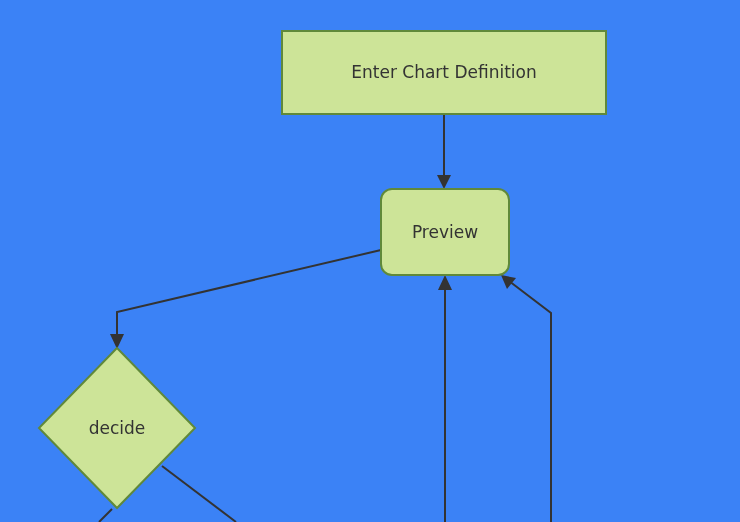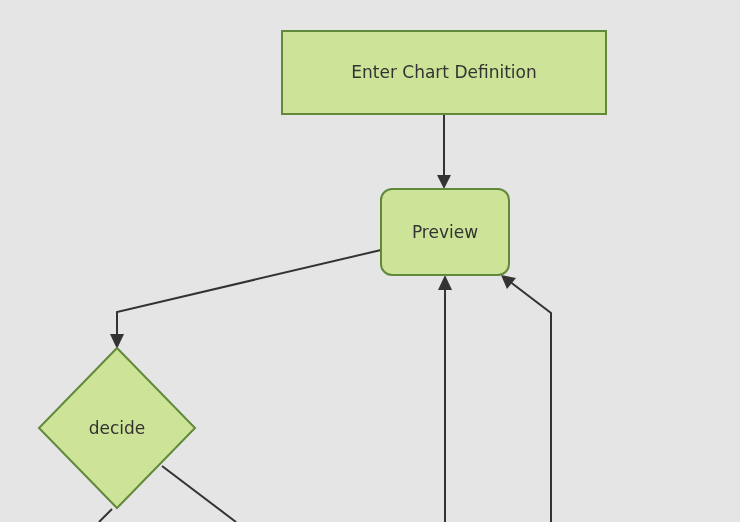--- a/index.html
+++ b/index.html
@@ -44,21 +44,21 @@
     stroke-linecap: butt;
     stroke-linejoin: miter;
   }
   .edge-arrowhead {
     stroke: none;
   }
 </style>
 </head>
 <body>
 
-<div id="diagram-root" style="background: #e5e5e5;">
+<div id="diagram-root" style="background: #3b82f6;">
   <svg id="flowchart-svg" viewBox="0 0 740 522" xmlns="http://www.w3.org/2000/svg">
 
     <g>
 
       <polyline class="edge-path" points="444,114 444,181" stroke="#333333" stroke-width="2"></polyline>
       <polygon class="edge-arrowhead" points="444,189 437,175 451,175" fill="#333333"></polygon>
 
       <polyline class="edge-path" points="381,250 117,312 117,340" stroke="#333333" stroke-width="2"></polyline>
       <polygon class="edge-arrowhead" points="117,349 110,334 124,334" fill="#333333"></polygon>
 

